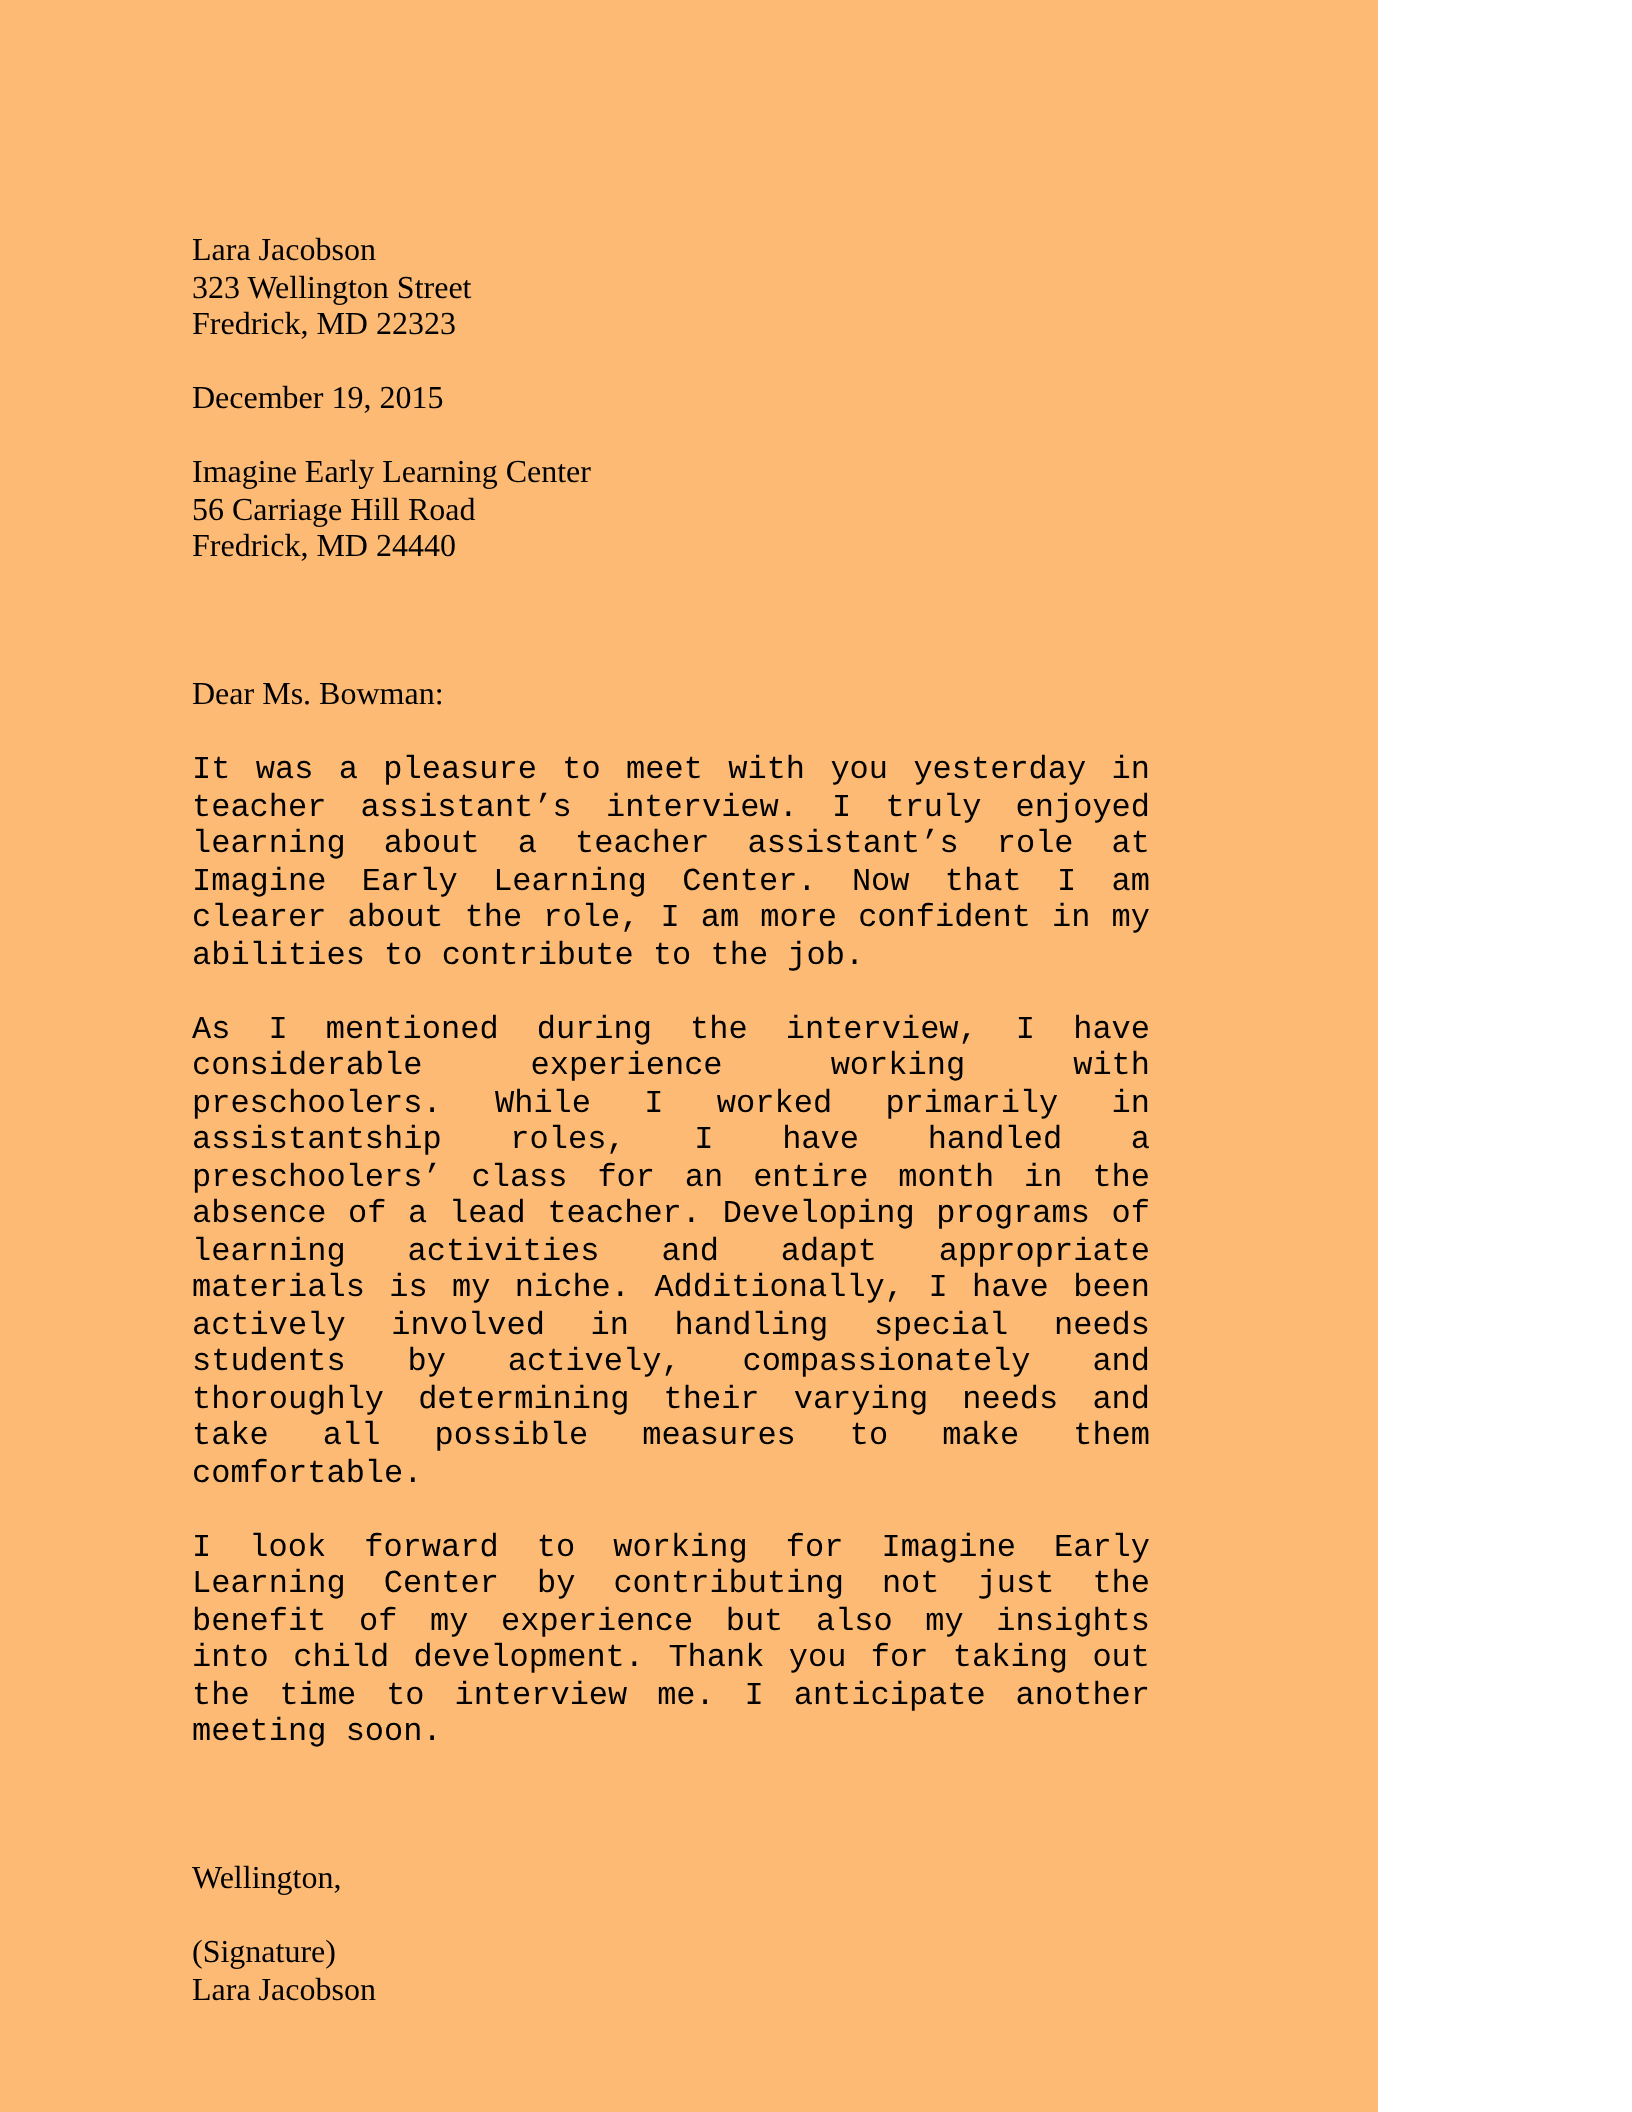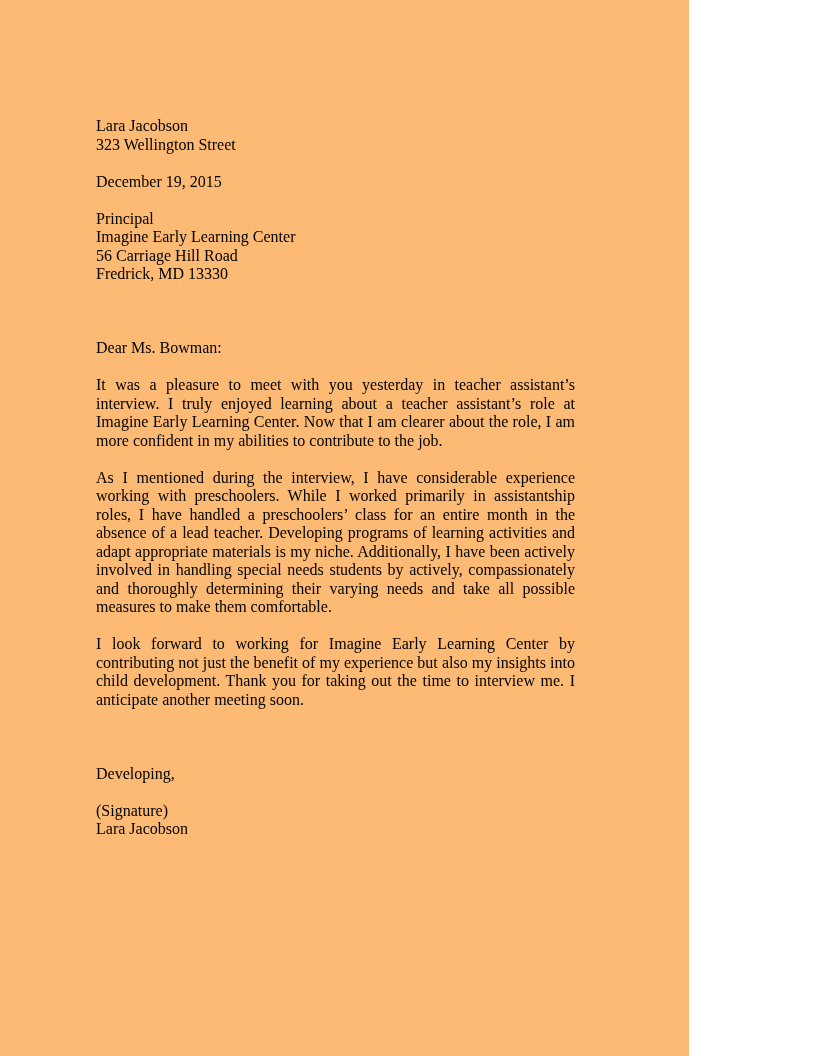--- a/index.html
+++ b/index.html
@@ -19,52 +19,53 @@
     line-height: 18.5px;
     color: #000000;
     overflow: hidden;
   }
   .block, .para, .line {
     margin: 0;
     padding: 0;
   }
   .para {
     text-align: justify;
+    font-family: Liberation Mono, monospace;
   }
   
   .gap-1 { margin-top: 18.5px; }
   .gap-3 { margin-top: 55.5px; }
 </style>
 </head>
 <body>
 
 <div class="page">
 
   <div class="block">
     <div class="line">Lara Jacobson</div>
     <div class="line">323 Wellington Street</div>
+    <div class="line">Fredrick, MD 22323</div>
   </div>
 
   <div class="block gap-1">December 19, 2015</div>
 
   <div class="block gap-1">
-    <div class="line">Principal</div>
     <div class="line">Imagine Early Learning Center</div>
     <div class="line">56 Carriage Hill Road</div>
-    <div class="line">Fredrick, MD 13330</div>
+    <div class="line">Fredrick, MD 24440</div>
   </div>
 
   <div class="block gap-3">Dear Ms. Bowman:</div>
 
   <p class="para gap-1">It was a pleasure to meet with you yesterday in teacher assistant’s interview. I truly enjoyed learning about a teacher assistant’s role at Imagine Early Learning Center. Now that I am clearer about the role, I am more confident in my abilities to contribute to the job.</p>
 
   <p class="para gap-1">As I mentioned during the interview, I have considerable experience working with preschoolers. While I worked primarily in assistantship roles, I have handled a preschoolers’ class for an entire month in the absence of a lead teacher. Developing programs of learning activities and adapt appropriate materials is my niche. Additionally, I have been actively involved in handling special needs students by actively, compassionately and thoroughly determining their varying needs and take all possible measures to make them comfortable.</p>
 
   <p class="para gap-1">I look forward to working for Imagine Early Learning Center by contributing not just the benefit of my experience but also my insights into child development. Thank you for taking out the time to interview me. I anticipate another meeting soon.</p>
 
-  <div class="block gap-3">Developing,</div>
+  <div class="block gap-3">Wellington,</div>
 
   <div class="block gap-1">
     <div class="line">(Signature)</div>
     <div class="line">Lara Jacobson</div>
   </div>
 
 </div>
 
 </body></html>

